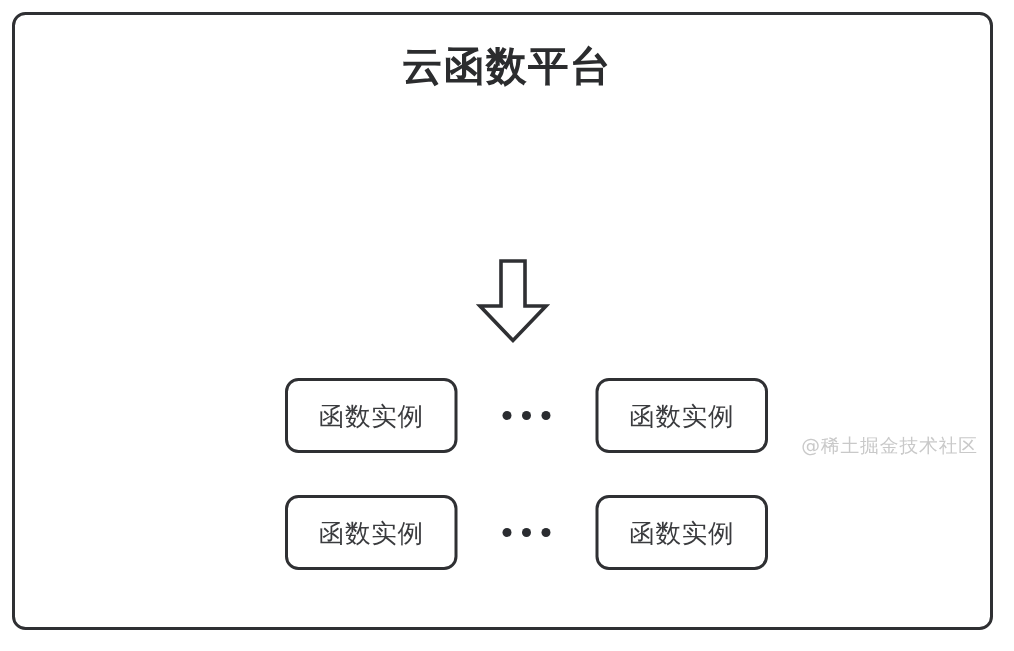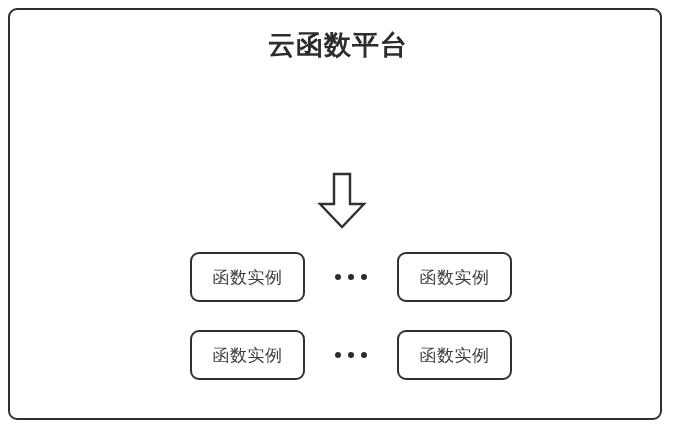--- a/index.html
+++ b/index.html
@@ -174,14 +174,15 @@
       <span class="dot"></span>
       <span class="dot"></span>
       <span class="dot"></span>
 
     </div>
     <div class="instance-box">
       <span class="instance-label">函数实例</span>
     </div>
   </div>
 
+  <div class="watermark">@稀土掘金技术社区</div>
 
 </div>
 
 </body></html>

